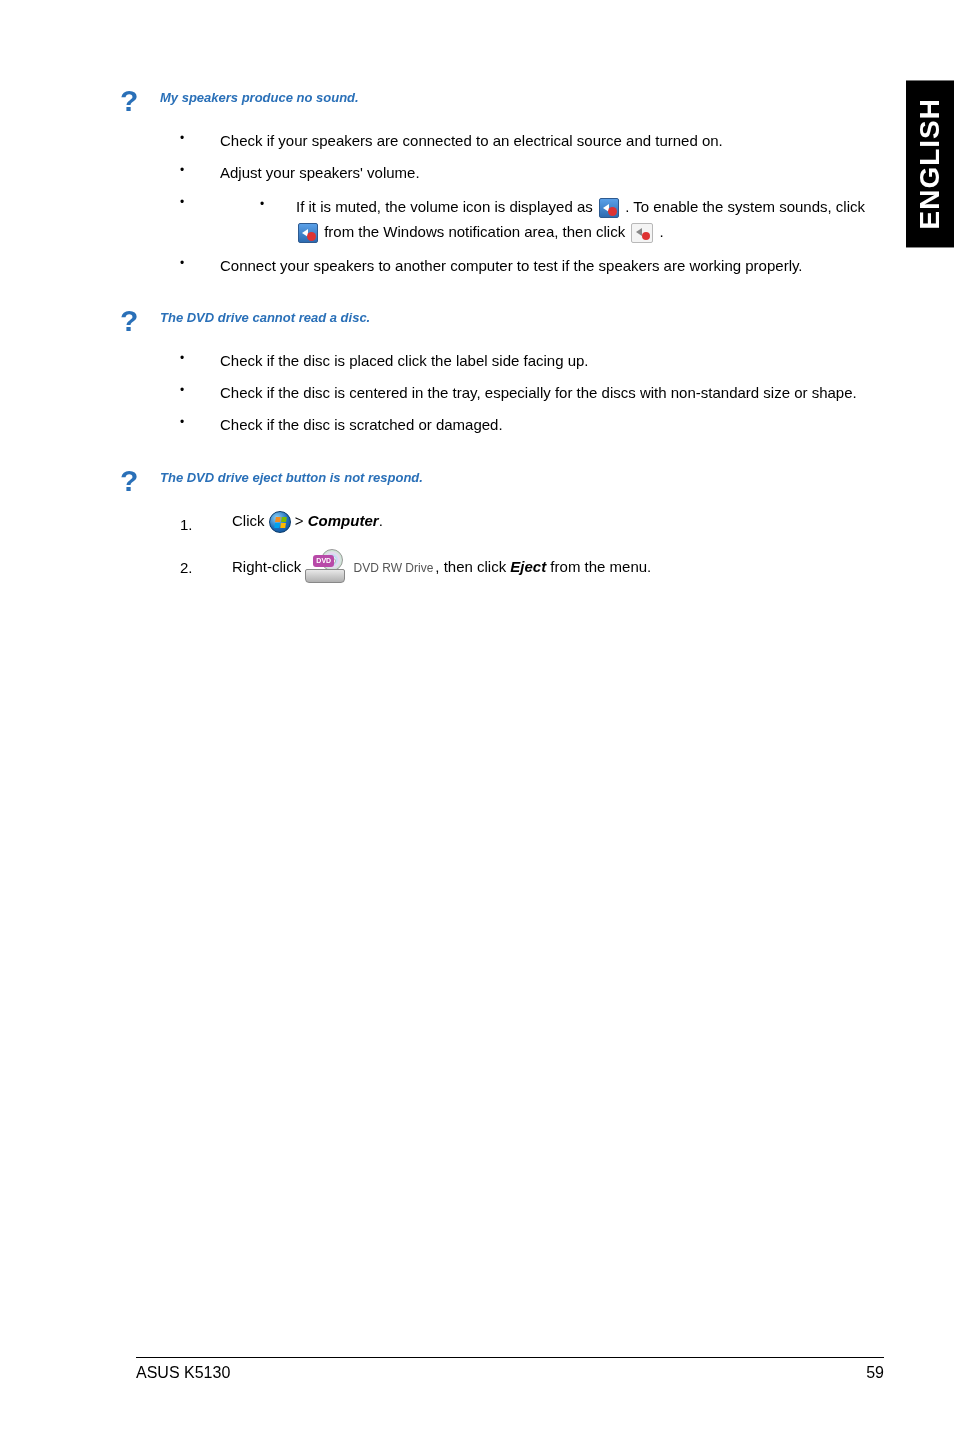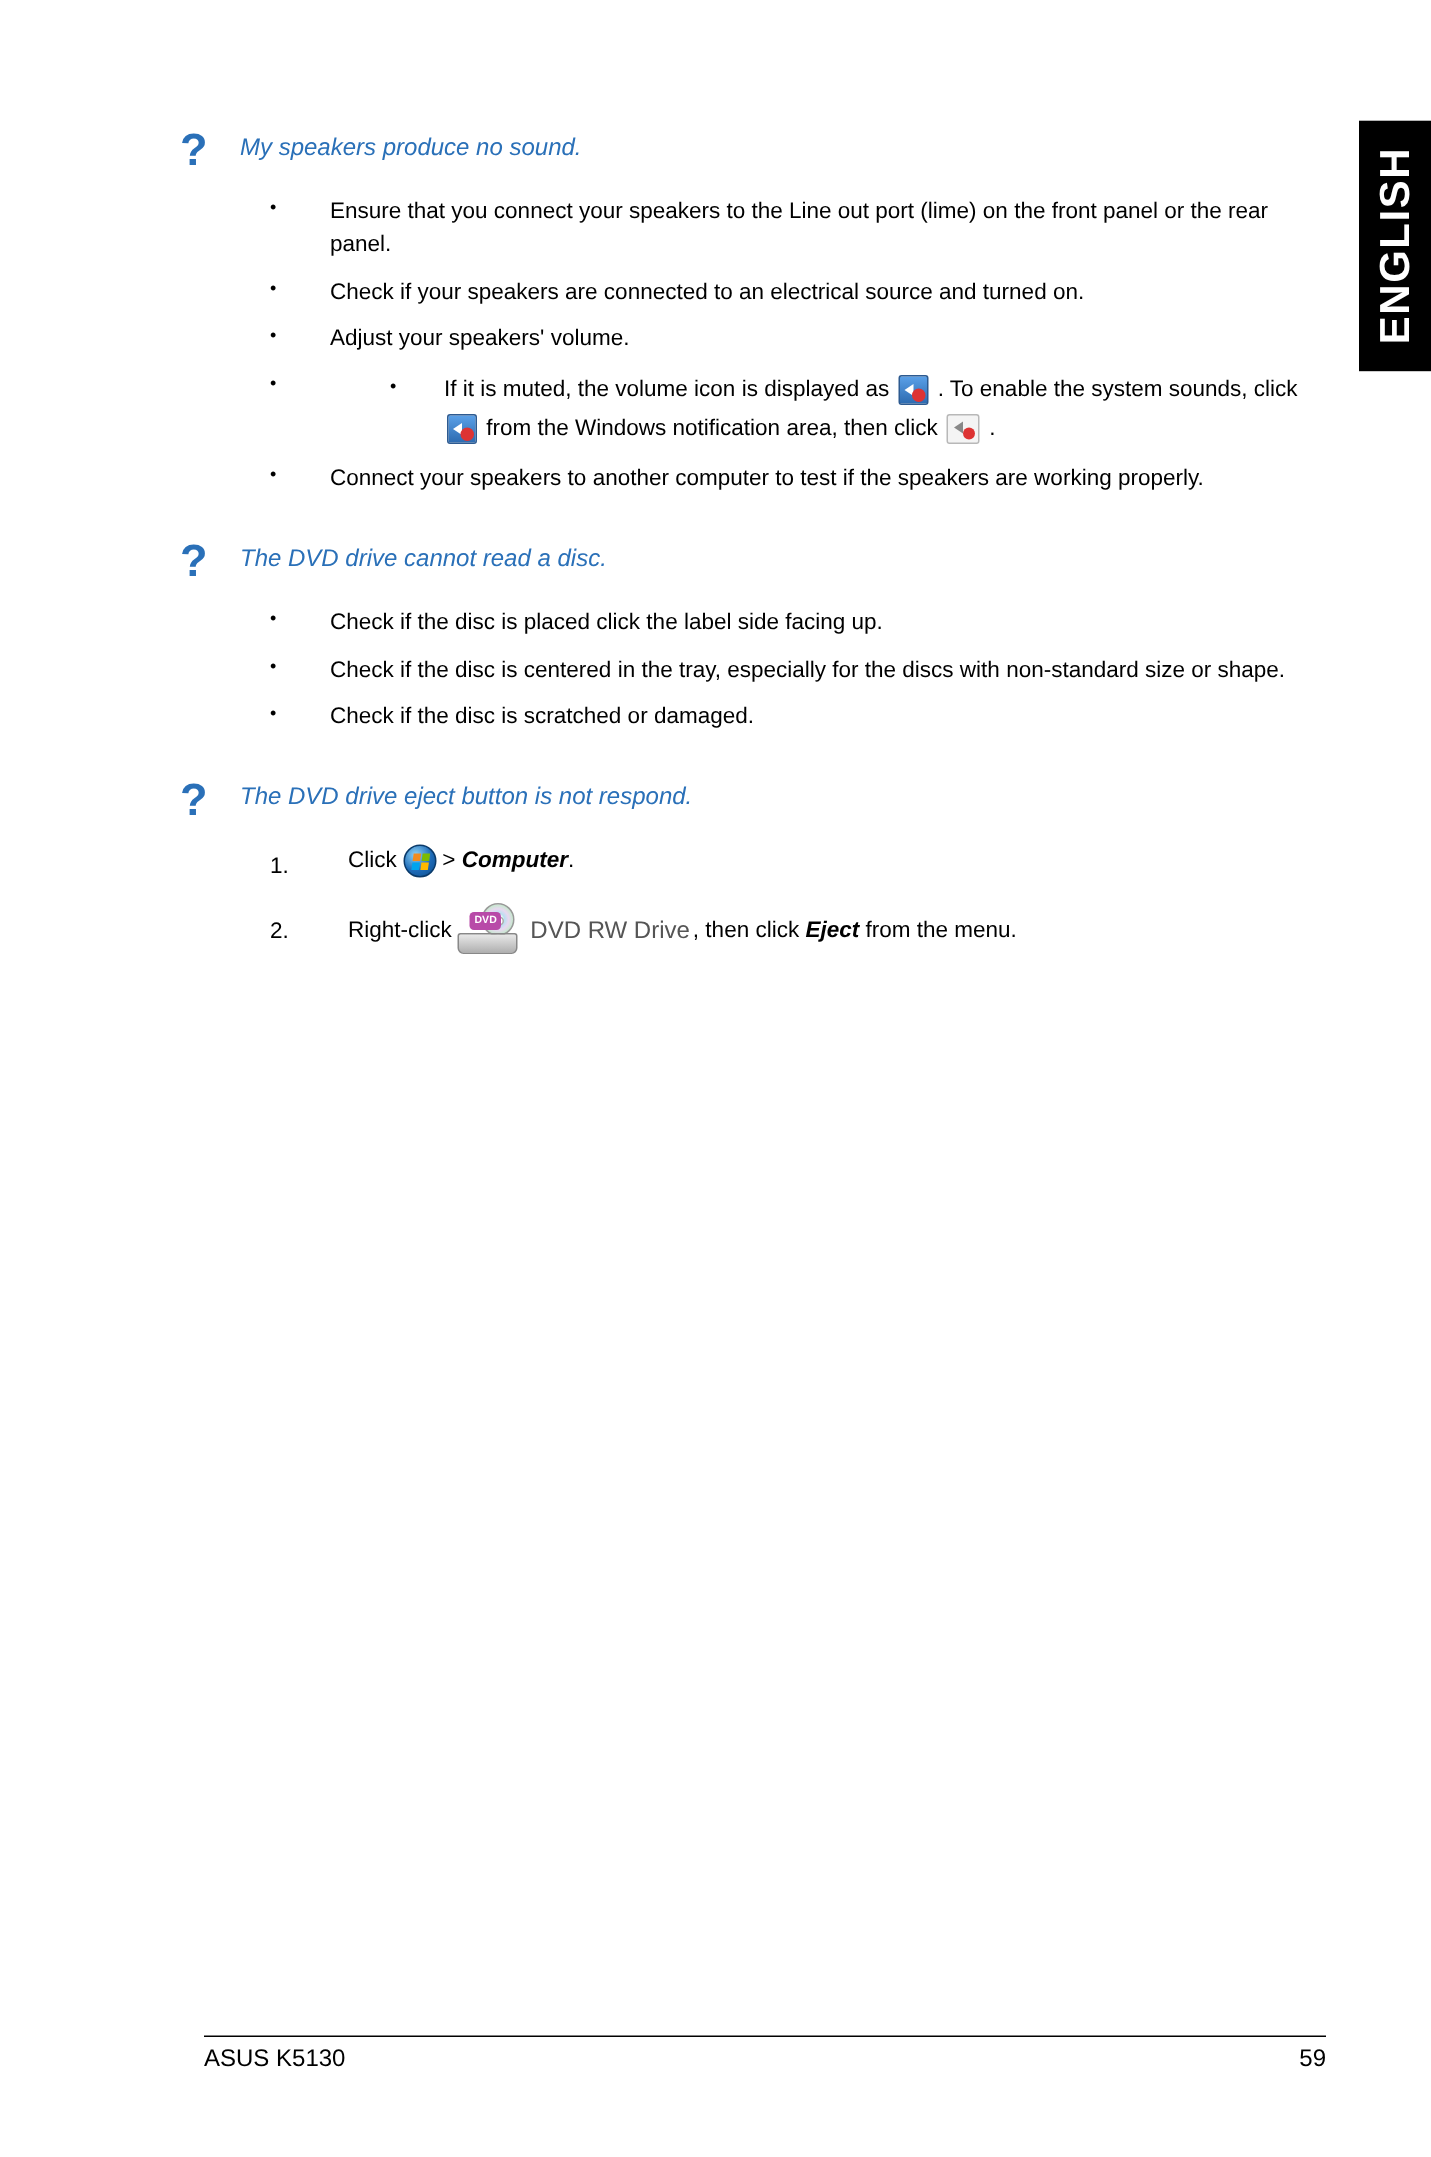--- a/index.html
+++ b/index.html
@@ -45,22 +45,22 @@
     font-weight: bold;
     line-height: 1;
     width: 18px;
     text-align: center;
     font-family: Arial, sans-serif;
     margin-top: -4px;
   }
   .section-title {
     color: #2a70b8;
     font-style: italic;
-    font-weight: normal;
-    font-size: 16px;
+    font-weight: bold;
+    font-size: 13px;
   }
   .bullets {
     list-style: none;
     padding-left: 60px;
     font-size: 15px;
     line-height: 1.45;
   }
   .bullets > li {
     position: relative;
     padding-left: 40px;
@@ -186,21 +186,21 @@
   }
   .icon-dvd-drive .disc::after{content:"";position:absolute;left:8px;top:8px;width:4px;height:4px;border-radius:50%;background:#fff;border:1px solid #aaa;}
   .icon-dvd-drive .badge{
     position:absolute;left:8px;top:2px;background:#b84aa8;color:#fff;font-size:7px;font-weight:bold;
     padding:1px 3px;border-radius:3px;z-index:2;
   }
   .icon-dvd-drive .tray{
     position:absolute;left:0;bottom:0;width:40px;height:14px;
     background:linear-gradient(#e8e8e8,#b0b0b0);border:1px solid #888;border-radius:2px 2px 4px 4px;
   }
-  .dvd-label{font-size:16px;color:#555;vertical-align:middle;margin-right:2px;}
+  .dvd-label{font-size:12px;color:#555;vertical-align:middle;margin-right:2px;}
   .footer {
     position: absolute;
     bottom: 56px;
     left: 136px;
     right: 70px;
     border-top: 1px solid #000;
     padding-top: 6px;
     font-size: 16px;
     display: flex;
     justify-content: space-between;
@@ -211,21 +211,20 @@
 
 <div class="page">
   <div class="side-tab">ENGLISH</div>
 
   <div class="section">
     <div class="section-header">
       <div class="qmark">?</div>
       <div class="section-title">My speakers produce no sound.</div>
     </div>
     <ul class="bullets">
-      <li><span>Ensure that you connect your speakers to the Line out port (lime) on the front panel or the rear panel.</span></li>
       <li><span>Check if your speakers are connected to an electrical source and turned on.</span></li>
       <li><span>Adjust your speakers' volume.</span></li>
       <li>
         <ul class="sub-bullets">
           <li>
             <span>If it is muted, the volume icon is displayed as </span>
             <span class="icon icon-vol-muted"></span>
             <span> . To enable the system sounds, click </span>
             <span class="icon icon-vol-muted"></span>
             <span> from the Windows notification area, then click </span>

